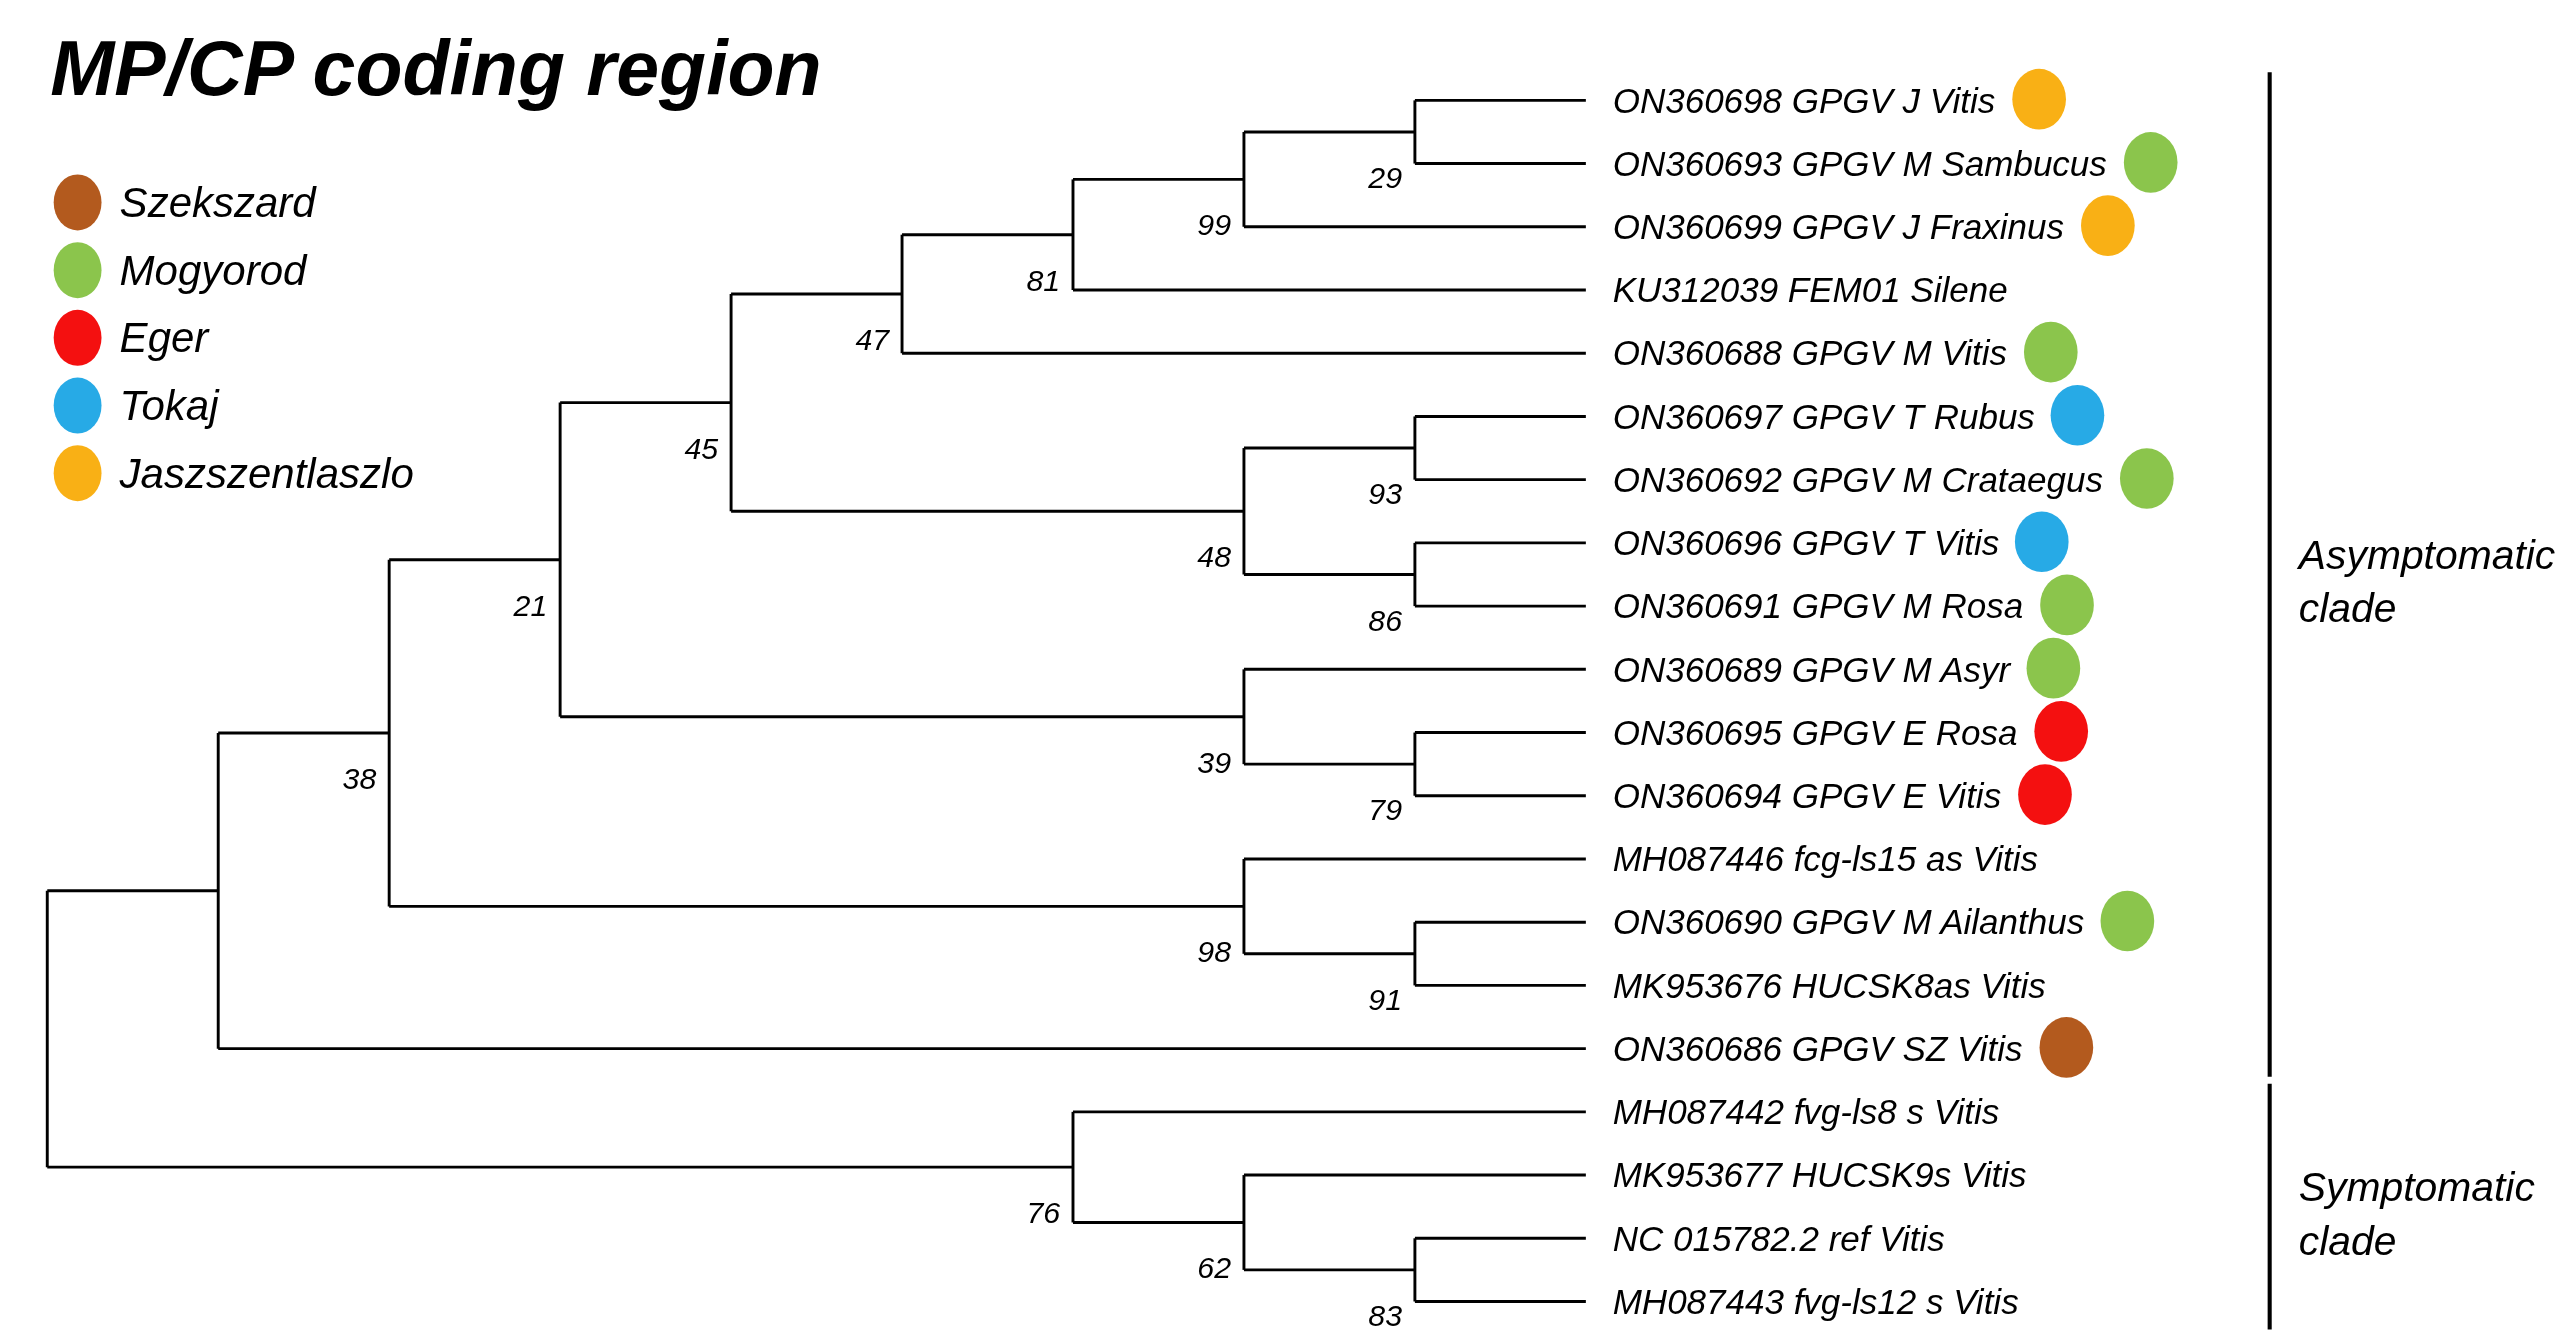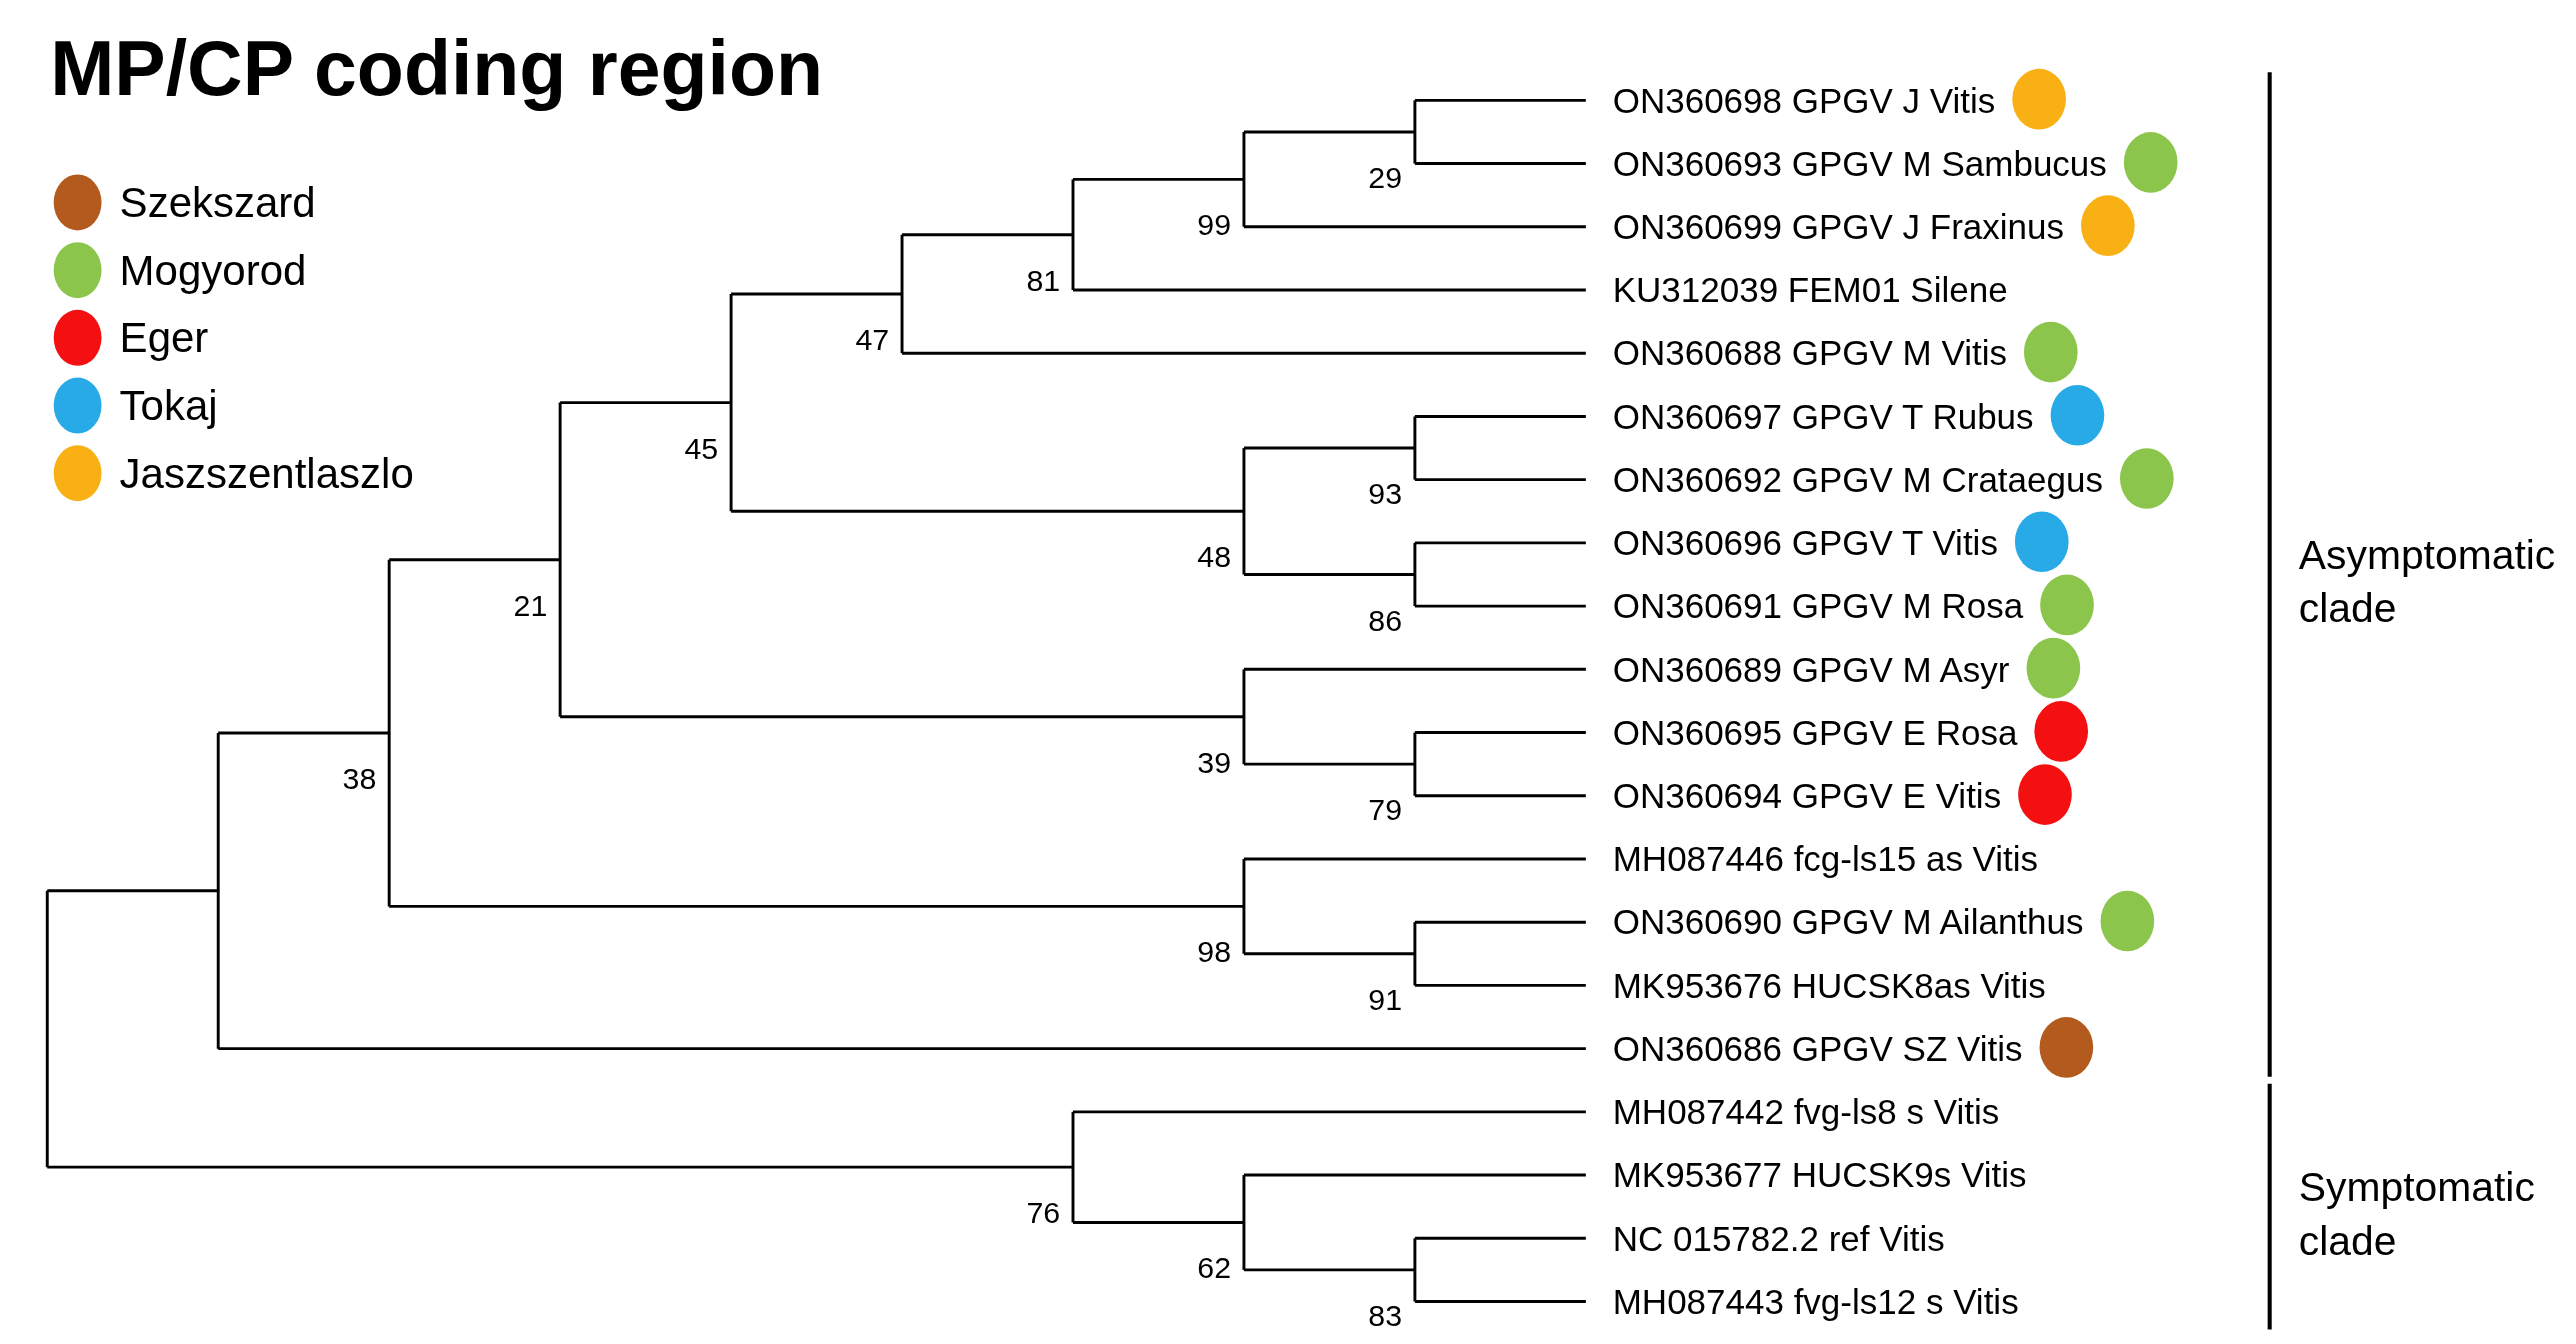--- a/index.html
+++ b/index.html
@@ -1,16 +1,16 @@
 <!DOCTYPE html>
 <html style="font-size:9.3px"><head>
 <meta charset="utf-8">
 <style>
   html,body{margin:0;padding:0;background:#ffffff;}
-  .figure-wrap{width:100vw;background:#ffffff;}
+  .figure-wrap{width:100vw;background:#ffffff;font-style:italic;}
   svg{display:block;width:100%;height:auto;background:#ffffff;}
   text{font-family:"Liberation Sans","DejaVu Sans",sans-serif;fill:#000000;}
   .title{font-size:132px;font-weight:bold;}
   .legend-label{font-size:72px;}
   .taxon-label{font-size:60px;}
   .bootstrap-label{font-size:52px;}
   .clade-label{font-size:70px;}
   .branch{stroke:#000000;stroke-width:5;fill:none;}
   .bracket{stroke:#000000;stroke-width:7;fill:none;}
 </style>

